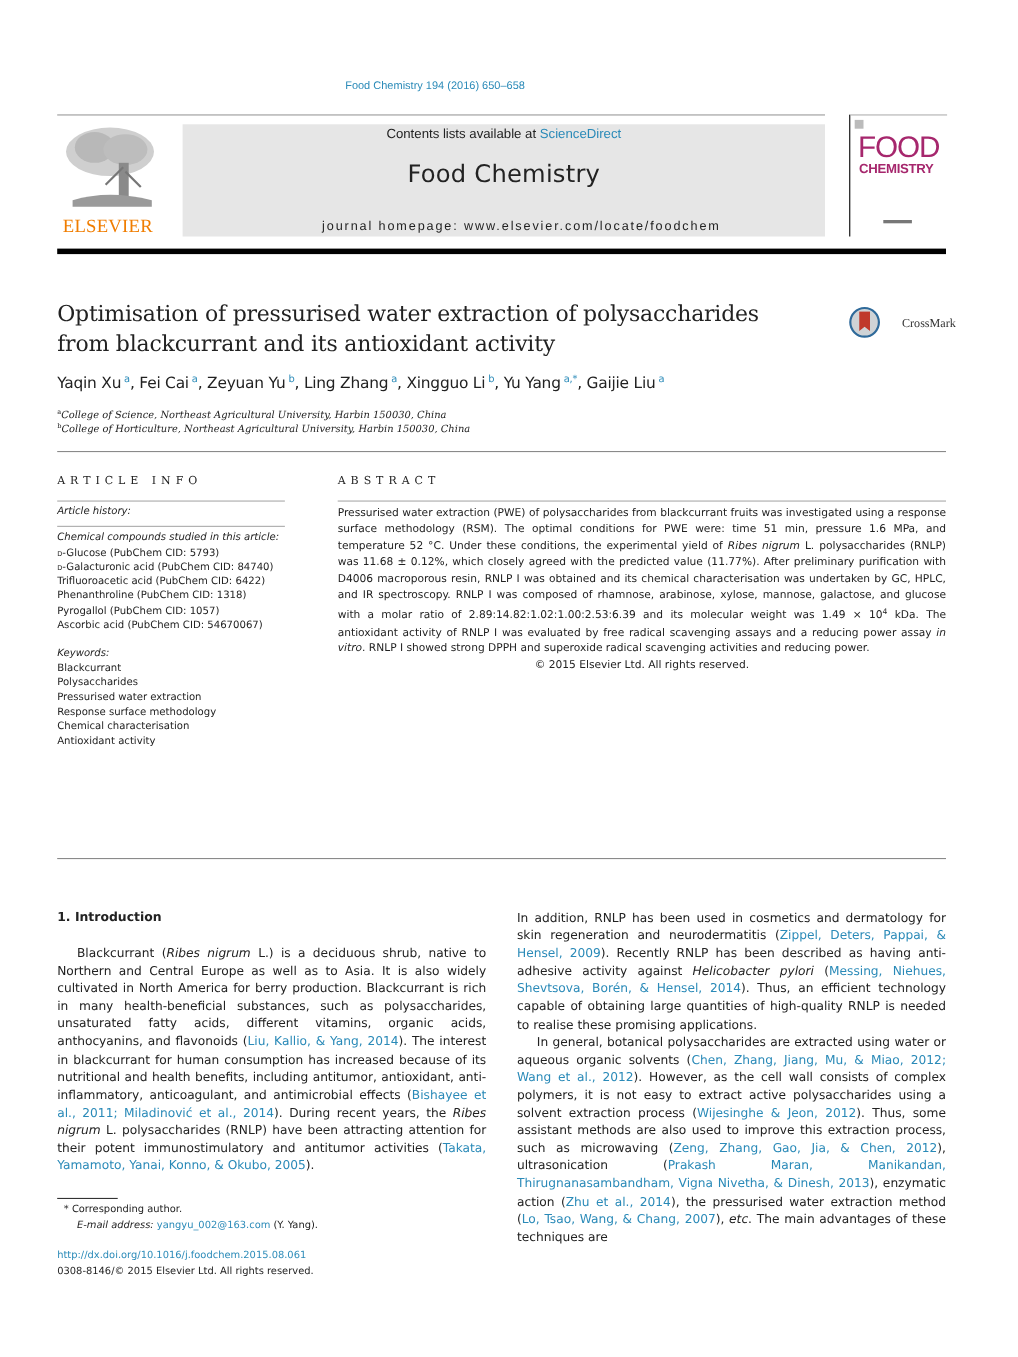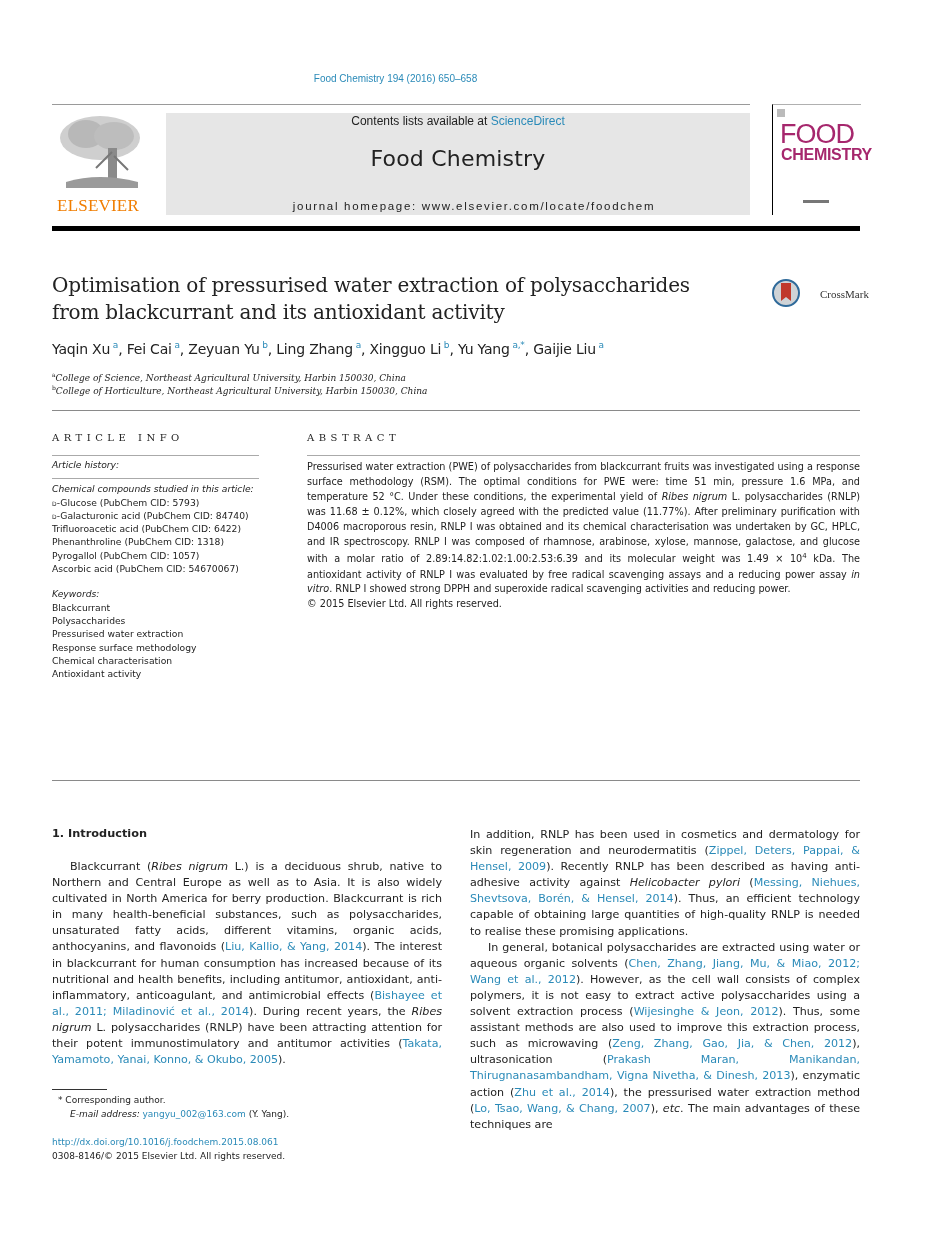--- a/index.html
+++ b/index.html
@@ -13,42 +13,42 @@
   .elsevier-logo { left: 52px; top: 112px; width: 92px; height: 104px; }
   .elsevier-word { position: absolute; left: 0; bottom: 0; width: 92px; text-align: center; color: #f07d00; font-family: "Liberation Serif", serif; font-size: 17px; letter-spacing: 0.2px; }
   .tree { position: absolute; left: 4px; top: 0; width: 86px; height: 78px; }
   .banner { left: 166px; top: 113px; width: 584px; height: 102px; background: #e6e6e6; }
   .contents { position: absolute; top: 1px; left: 0; width: 100%; text-align: center; font-size: 12px; font-family: "Liberation Sans", sans-serif; color: #222; }
   .journal-title { position: absolute; top: 33px; left: 0; width: 100%; text-align: center; font-size: 22px; font-family: "DejaVu Sans", sans-serif; color: #222; letter-spacing: 0.2px; }
   .homepage { position: absolute; top: 87px; left: 16px; width: 100%; text-align: center; font-size: 11.5px; letter-spacing: 1.7px; font-family: "Liberation Sans", sans-serif; color: #222; }
   .cover { left: 772px; top: 104px; width: 88px; height: 110px; border-left: 1px solid #000000; border-top: 1px solid #b0b0b0; }
   .cover-small { position: absolute; left: 4px; top: 4px; width: 8px; height: 8px; background: #bbb; }
   .cover-food { position: absolute; left: 7px; top: 14px; font-size: 27px; font-family: "Liberation Sans", sans-serif; color: #a6276d; font-weight: 300; letter-spacing: -1px; }
-  .cover-chem { position: absolute; left: 8px; top: 41px; font-size: 16px; font-weight: bold; color: #a6276d; font-family: "Liberation Sans", sans-serif; letter-spacing: -0.3px; }
+  .cover-chem { position: absolute; left: 8px; top: 41px; font-size: 12px; font-weight: bold; color: #a6276d; font-family: "Liberation Sans", sans-serif; letter-spacing: -0.3px; }
   .cover-tiny { position: absolute; left: 30px; top: 95px; width: 26px; height: 3px; background: #777; }
   .thick-rule { left: 52px; top: 226px; width: 808px; height: 5px; background: #000; }
 
   
   .title { left: 52px; top: 272px; width: 700px; font-family: "DejaVu Serif", serif; font-size: 20px; line-height: 27px; color: #222; letter-spacing: -0.2px; }
   .crossmark { left: 772px; top: 279px; width: 90px; height: 32px; }
   .cm-circle { position: absolute; left: 0; top: 0; width: 28px; height: 28px; border-radius: 50%; background: #cfd3d6; border: 2px solid #2f6a9a; box-sizing: border-box; }
   .cm-ribbon { position: absolute; left: 9px; top: 4px; width: 10px; height: 18px; background: #c0392b; }
   .cm-text { position: absolute; left: 48px; top: 9px; font-size: 11px; font-family: Liberation Serif, serif; color: #333; }
   .authors { left: 52px; top: 340px; width: 820px; font-family: "DejaVu Sans", sans-serif; font-size: 14px; color: #222; letter-spacing: -0.2px; }
   .authors sup { color: #2a8ab8; font-size: 9px; }
   .affil { left: 52px; font-size: 9px; font-style: italic; font-family: "DejaVu Serif", serif; color: #222; }
   .affil sup { font-size: 6px; font-style: normal; }
   .rule { height: 1px; background: #8a8a8a; }
 
   
   .sec-caps { font-family: "DejaVu Serif", serif; font-size: 10px; letter-spacing: 4.5px; color: #222; }
   .info { left: 52px; top: 458px; width: 210px; font-family: "DejaVu Sans", sans-serif; font-size: 9.2px; line-height: 13.3px; color: #222; }
   .info .it { font-style: italic; }
   .abstract { left: 307px; top: 460px; width: 553px; font-family: "DejaVu Sans", sans-serif; font-size: 9.7px; line-height: 14.9px; text-align: justify; color: #222; }
-  .copyright { text-align: left; }
+  .copyright { text-align: center; }
 
   
   .col { font-family: "DejaVu Sans", sans-serif; font-size: 11.1px; line-height: 16.1px; text-align: justify; color: #222; }
   .col p { margin: 0; }
   .indent { text-indent: 18px; }
   .sec-head { left: 52px; top: 827px; font-weight: bold; font-size: 11.3px; font-family: "DejaVu Sans", sans-serif; color: #222; }
   .col-left { left: 52px; top: 859px; width: 390px; }
   .col-right { left: 470px; top: 827px; width: 390px; }
 
   

